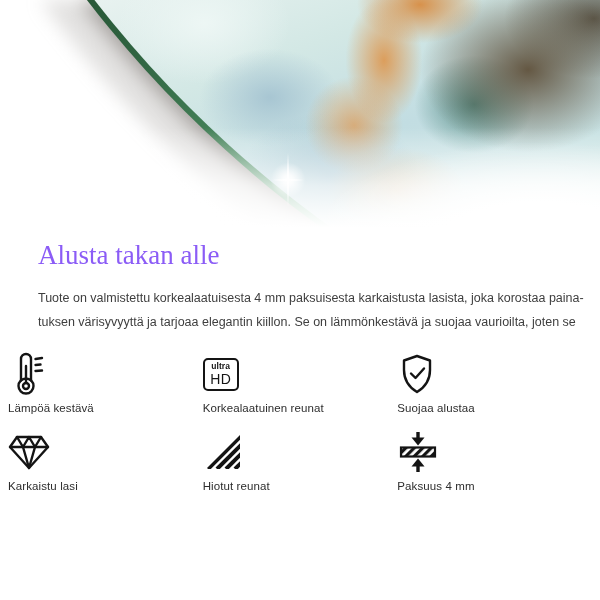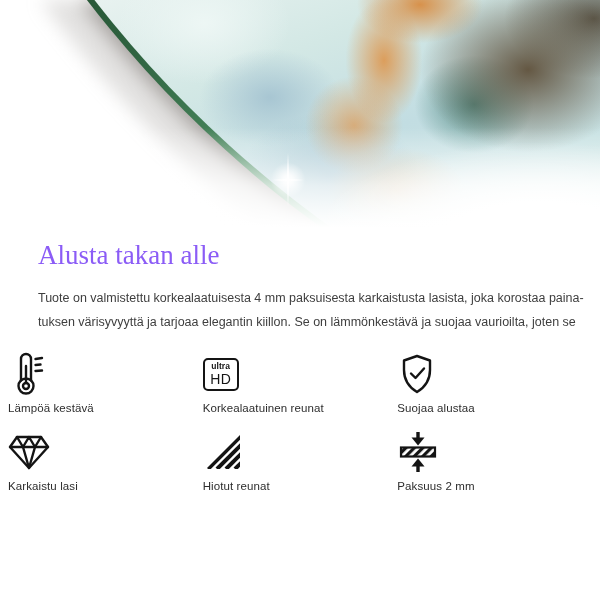--- a/index.html
+++ b/index.html
@@ -187,17 +187,17 @@
               <rect width="3.2" height="6" fill="#141414"></rect>
             </pattern>
           </defs>
           <rect x="4" y="18.5" width="34" height="9" fill="url(#hatch)" stroke="#141414" stroke-width="2.2"></rect>
           <line x1="21" y1="3" x2="21" y2="9" stroke="#141414" stroke-width="3.4"></line>
           <polygon points="14.5,8.5 27.5,8.5 21,16.5" fill="#141414"></polygon>
           <line x1="21" y1="43" x2="21" y2="37" stroke="#141414" stroke-width="3.4"></line>
           <polygon points="14.5,37.5 27.5,37.5 21,29.5" fill="#141414"></polygon>
         </svg>
       </div>
-      <div class="feature-label">Paksuus 2 mm</div>
+      <div class="feature-label">Paksuus 4 mm</div>
     </div>
 
   </div>
 </div>
 
 </body></html>

